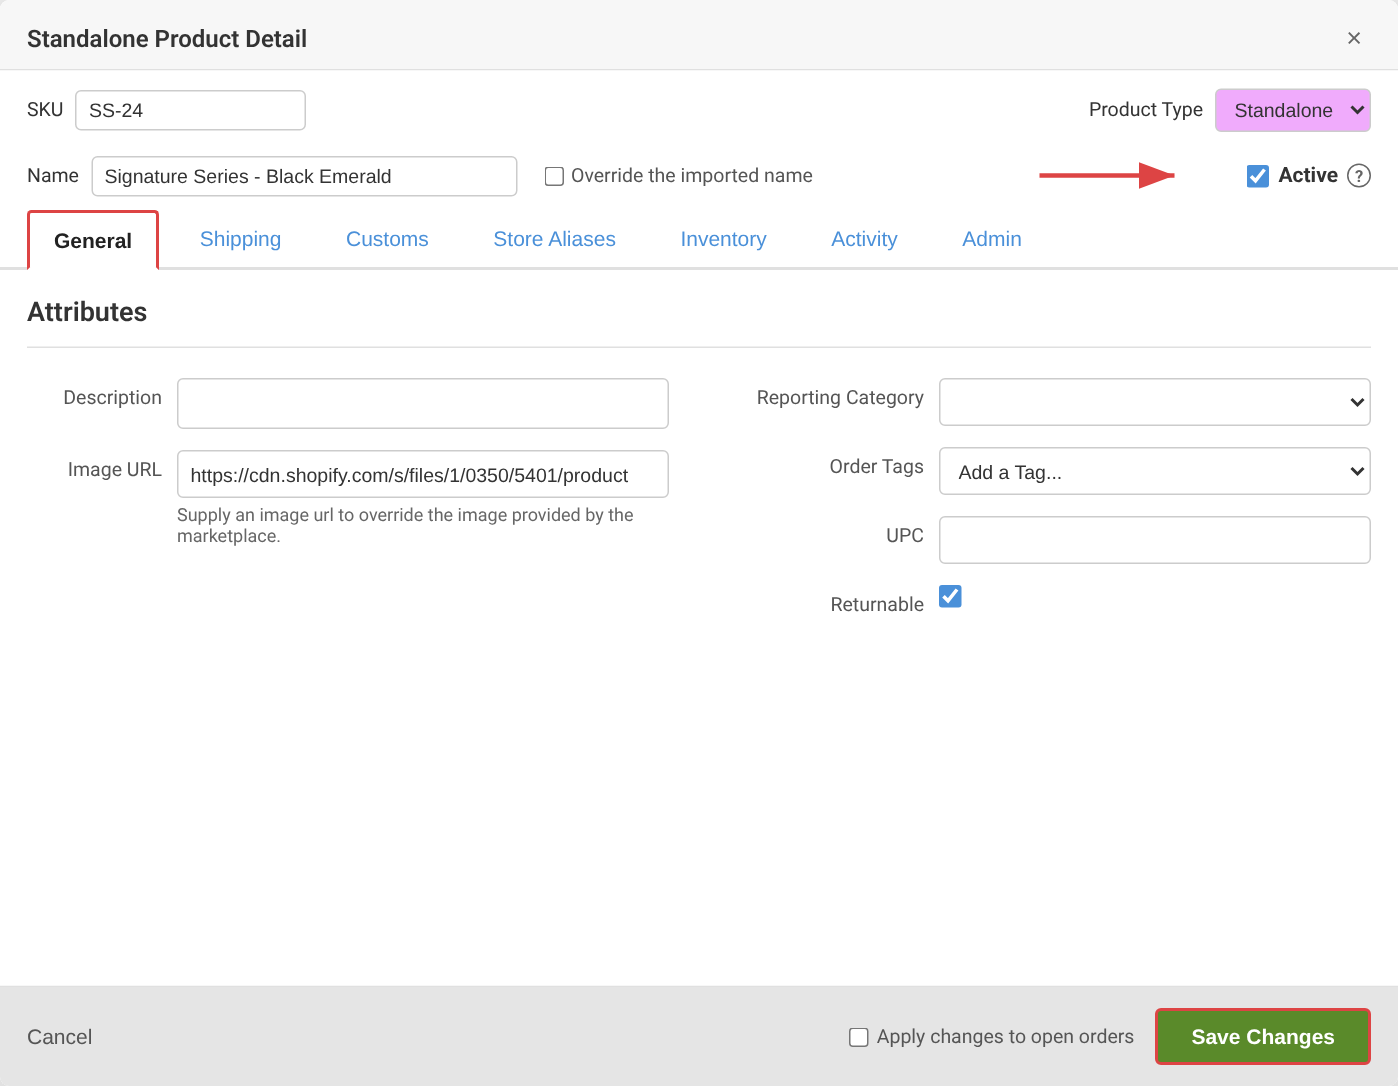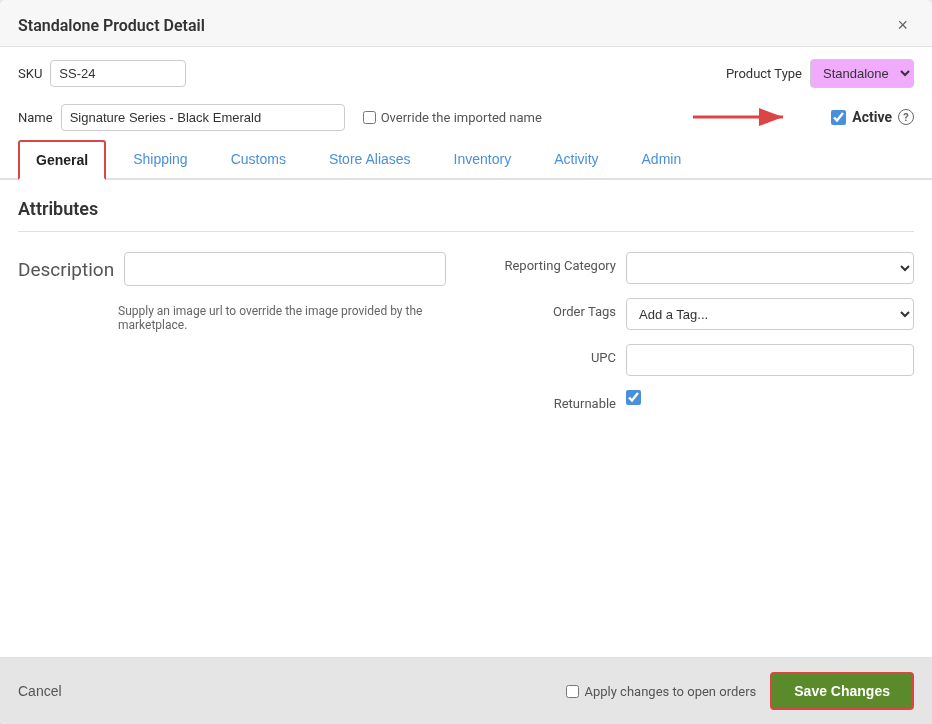--- a/index.html
+++ b/index.html
@@ -64,21 +64,21 @@
       white-space: nowrap;
     }
     .text-input {
       border: 1px solid #ccc;
       border-radius: 4px;
       padding: 5px 8px;
       font-size: 13px;
       color: #333;
       outline: none;
     }
-    .sku-input { width: 136px; }
+    .sku-input { width: 154px; }
     .name-input { width: 284px; }
 
     .override-label {
       display: flex;
       align-items: center;
       gap: 5px;
       font-size: 13px;
       color: #555;
       cursor: pointer;
     }
@@ -178,21 +178,21 @@
       border: none;
       border-top: 1px solid #e0e0e0;
       margin-bottom: 20px;
     }
     .attr-field-row {
       display: flex;
       align-items: flex-start;
       gap: 10px;
     }
     .attr-label {
-      font-size: 19px;
+      font-size: 13px;
       color: #555;
       text-align: right;
       min-width: 90px;
       padding-top: 6px;
     }
     .attr-label-right {
       font-size: 13px;
       color: #555;
       text-align: right;
       min-width: 130px;
@@ -353,20 +353,24 @@
     <div style="display:flex; gap:40px;">
 
       <div class="left-col" style="flex:1;">
 
         <div class="attr-field-row">
           <span class="attr-label">Description</span>
           <input class="attr-input" type="text" style="height: 34px;">
         </div>
 
         <div>
+          <div class="attr-field-row">
+            <span class="attr-label">Image URL</span>
+            <input class="attr-input" type="text" value="https://cdn.shopify.com/s/files/1/0350/5401/product" style="">
+          </div>
           <p class="hint-text" style="margin-left:100px; margin-top:4px;">Supply an image url to override the image provided by the marketplace.</p>
         </div>
       </div>
 
       <div class="left-col" style="flex:1;">
 
         <div class="attr-field-row">
           <span class="attr-label-right">Reporting Category</span>
           <select class="attr-select">
             <option value=""></option>

